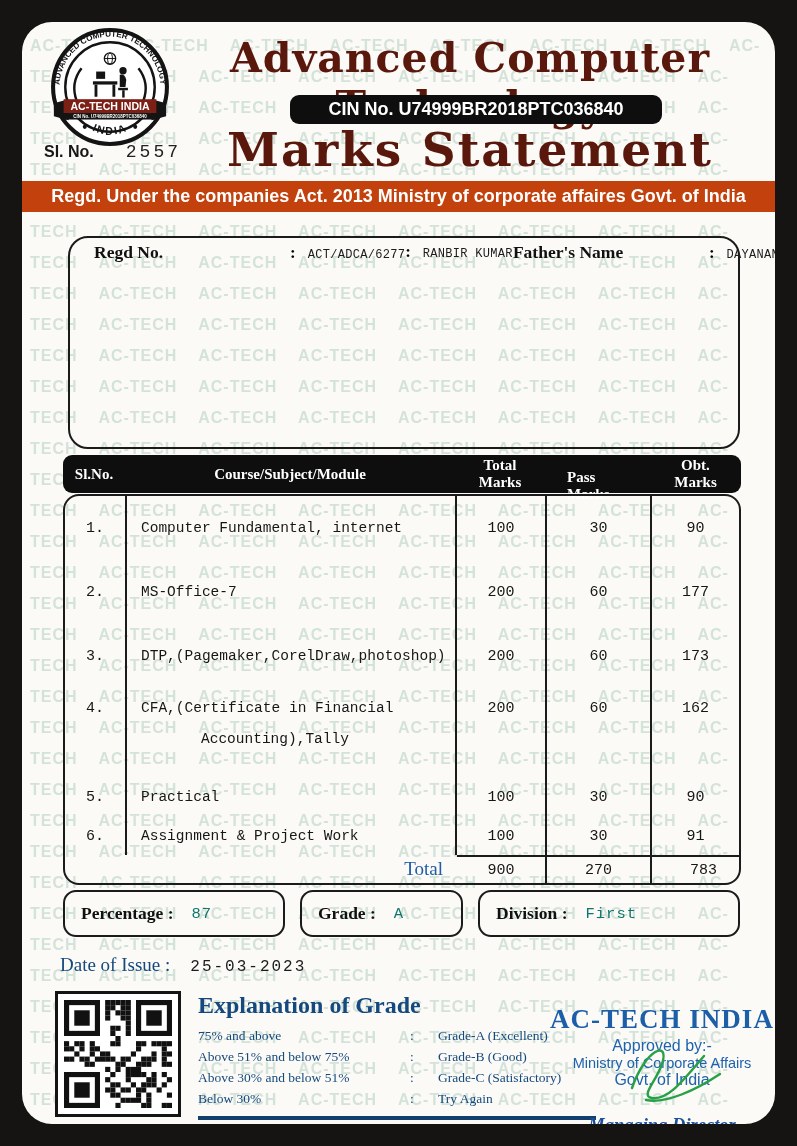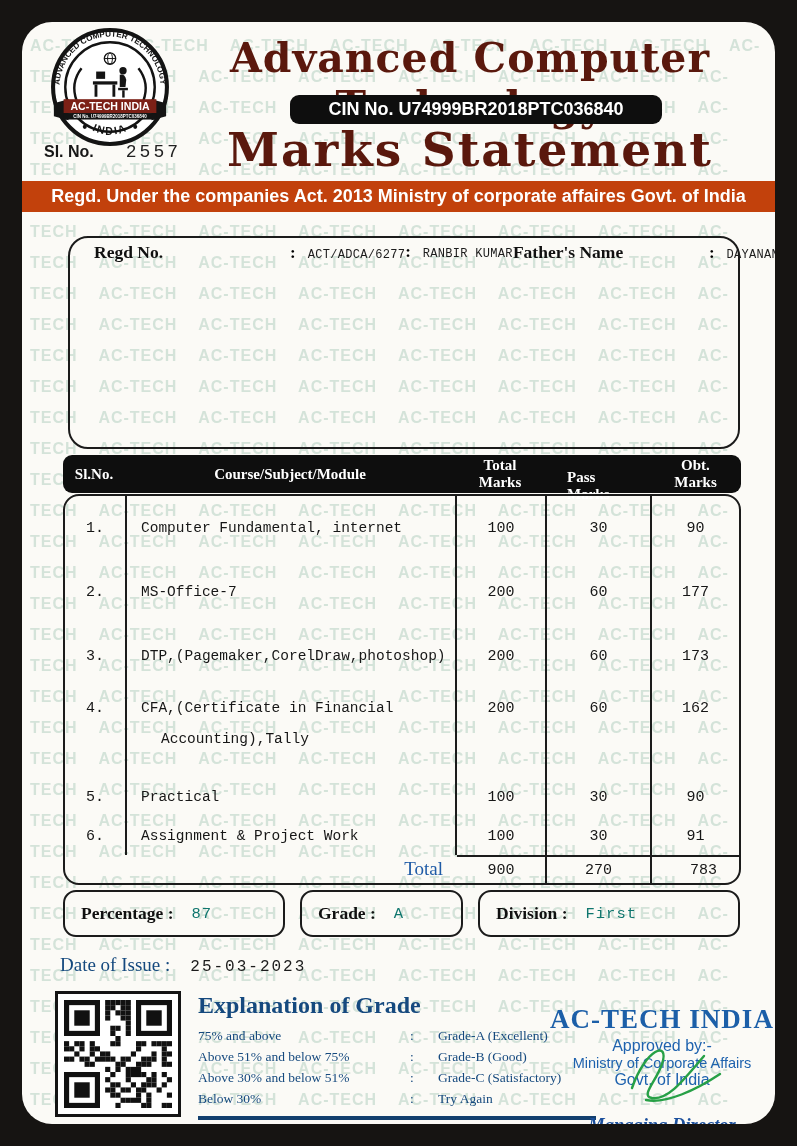--- a/index.html
+++ b/index.html
@@ -66,21 +66,21 @@
   .trow:nth-child(3){ height:64px; } .trow:nth-child(4){ height:89px; }
   .trow:nth-child(5){ height:40px; } .trow:nth-child(6){ height:38px; }
   .trow.top { align-items:flex-start; }
   .trow.top .cell { padding-top:12px; }
   .c-sl   { width:62px;  text-align:center; align-self:stretch;
             border-right:2px solid #1b1b1b; display:flex; align-items:center; justify-content:center; }
   .trow.top .c-sl { align-items:flex-start; }
   .c-sub  { width:330px; padding-left:14px; align-self:stretch;
             border-right:2px solid #1b1b1b; display:flex; flex-direction:column; justify-content:center; font-size:14.5px; }
   .trow.top .c-sub { justify-content:flex-start; }
-  .c-sub .line2 { margin-left:20px; margin-top:15px; }
+  .c-sub .line2 { margin-left:60px; margin-top:15px; }
   .c-total{ width:90px;  text-align:center; align-self:stretch;
             border-right:2px solid #1b1b1b; display:flex; align-items:center; justify-content:center; }
   .c-pass { width:105px; text-align:center; align-self:stretch;
             border-right:2px solid #1b1b1b; display:flex; align-items:center; justify-content:center; }
   .c-obt  { flex:1; text-align:center; align-self:stretch;
             display:flex; align-items:center; justify-content:center; }
   .trow.top .c-total, .trow.top .c-pass, .trow.top .c-obt,
   .trow.top .c-sl { align-items:flex-start; }
   .total-row { display:flex; flex:1; }
   .t-merged { width:392px; display:flex; align-items:center; justify-content:flex-end;

